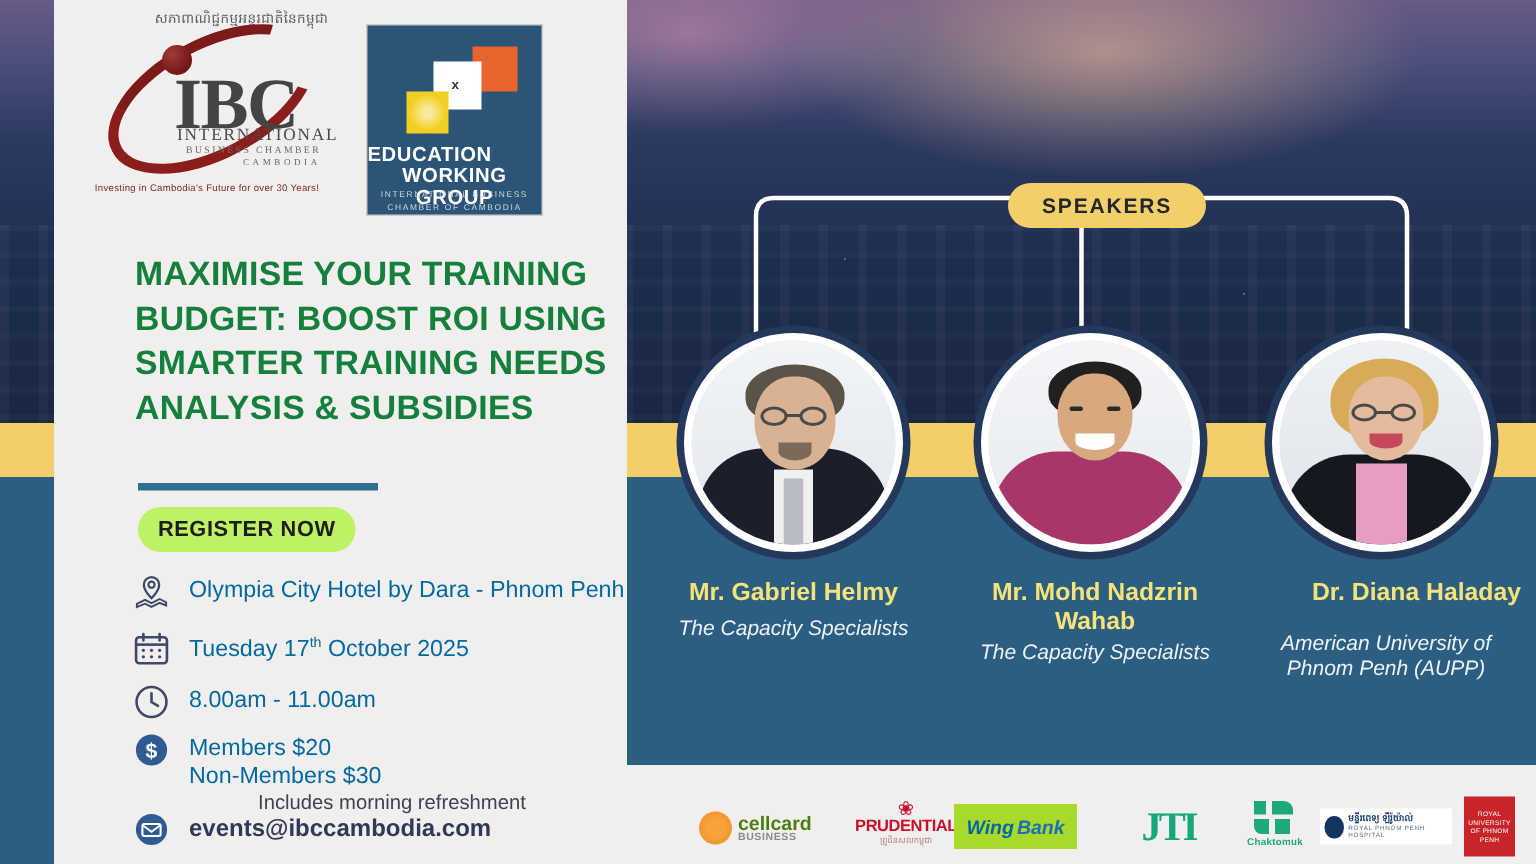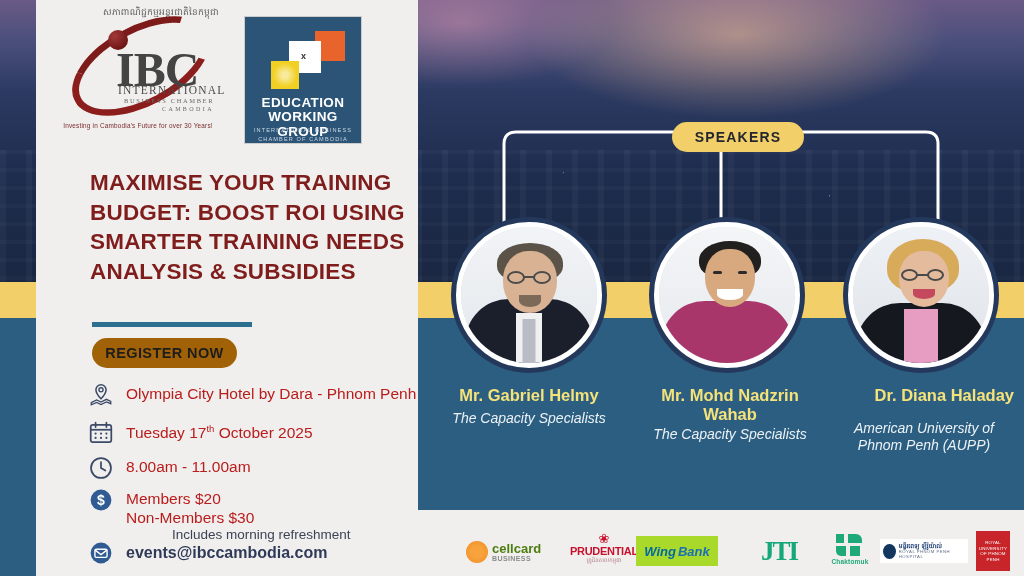--- a/index.html
+++ b/index.html
@@ -91,47 +91,47 @@
   .ewg{
     position:absolute; left:208px; top:16px; width:118px; height:128px;
     background:#2b5477; border:1px solid #ccc;
   }
   .ewg-sq-orange{ position:absolute; right:16px; top:14px; width:30px; height:30px; background:#e8642c; }
   .ewg-sq-white{ position:absolute; left:44px; top:24px; width:32px; height:32px; background:#fff; }
   .ewg-sq-yellow{ position:absolute; left:26px; top:44px; width:28px; height:28px; background:#f2d023; }
   .ewg-star{ position:absolute; left:26px; top:44px; width:28px; height:28px;
     background:radial-gradient(circle at 50% 50%, #f8ea9a 0 3px, rgba(248,234,154,0) 60%); }
   .ewg-x{ position:absolute; left:56px; top:34px; font-size:9px; color:#333; font-weight:bold; }
-  .ewg-t1{ position:absolute; left:0; right:0; top:78px; text-align:center;
+  .ewg-t1{ position:absolute; left:0; right:0; top:78px; text-align:left;
     color:#fff; font-size:13.5px; font-weight:bold; letter-spacing:.4px; font-stretch:condensed; }
   .ewg-t2{ position:absolute; left:0; right:0; top:92px; text-align:center;
     color:#fff; font-size:13.5px; font-weight:bold; letter-spacing:.4px; }
   .ewg-t3{ position:absolute; left:0; right:0; top:110px; text-align:center;
     color:#cdd9e4; font-size:5.6px; letter-spacing:1.1px; }
   .ewg-t4{ position:absolute; left:0; right:0; top:119px; text-align:center;
     color:#cdd9e4; font-size:5.6px; letter-spacing:1.1px; }
 
   .title{
     position:absolute; left:54px; top:168px; width:340px;
     font-size:22.5px; font-weight:bold; line-height:1.32;
-    color:#7f1d1d; letter-spacing:.2px;
+    color:#15803d; letter-spacing:.2px;
   }
   .title-rule{
     position:absolute; left:56px; top:322px; width:160px; height:5px; background:#2d6f8e;
   }
   .register{
     position:absolute; left:56px; top:338px; width:145px; height:30px;
-    background:#a16207; border-radius:16px; border:none;
+    background:#bef264; border-radius:16px; border:none;
     font-size:14.5px; font-weight:bold; color:#1d1d1d; letter-spacing:.4px;
     display:flex; align-items:center; justify-content:center; cursor:pointer;
   }
 
   .info-row{ position:absolute; left:52px; display:flex; align-items:flex-start; gap:12px; }
   .info-icon{ width:26px; height:26px; flex:0 0 26px; }
-  .info-text{ font-size:15.5px; color:#b91c1c; line-height:1.22; padding-top:3px; }
+  .info-text{ font-size:15.5px; color:#0369a1; line-height:1.22; padding-top:3px; }
   .info-text.bold{ font-weight:bold; font-size:16px; color:#2f3a59; }
   .sup{ font-size:9.5px; vertical-align:super; }
   .small-note{ position:absolute; left:90px; font-size:13.5px; color:#3b4356; }
 
   
   .yellow-band{
     position:absolute; left:0; top:282px; width:1024px; height:36px;
     background:#f3cf6a; z-index:1;
   }
   .teal-panel{

